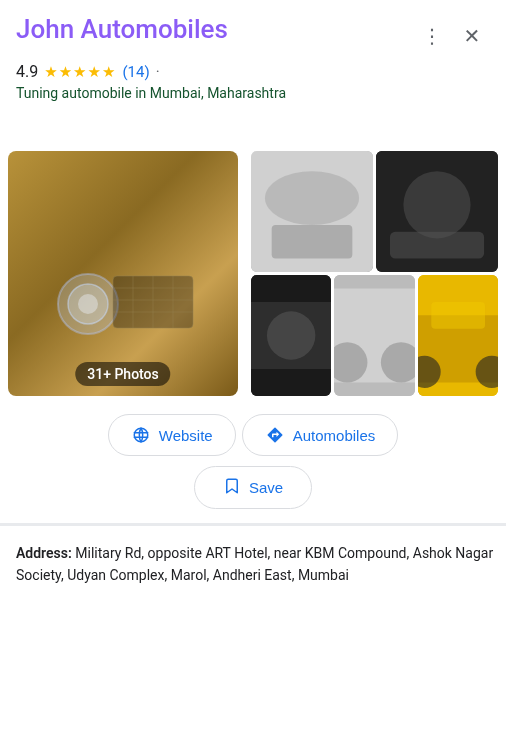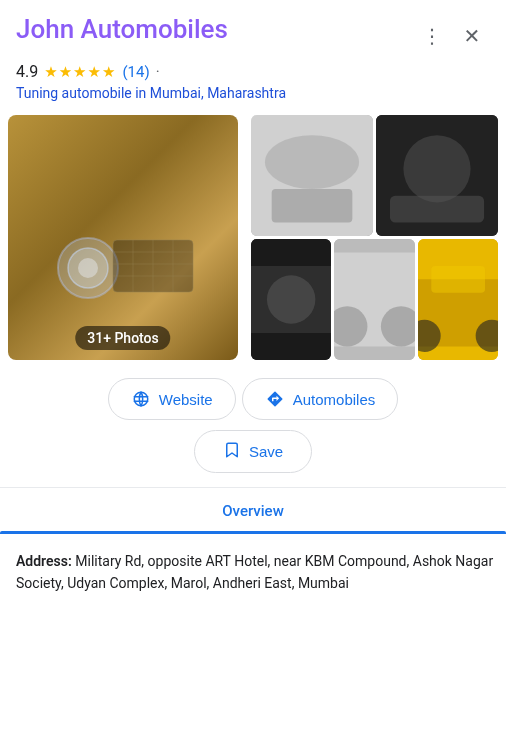--- a/index.html
+++ b/index.html
@@ -67,30 +67,31 @@
       font-size: 15px;
     }
     .dot {
       color: #5f6368;
       font-size: 15px;
     }
 
     
     .subtitle {
       padding: 0 16px 14px 16px;
-      color: #1d4ed8;
+      color: #14532d;
       font-size: 14px;
     }
 
     
     .photo-grid {
       display: flex;
       gap: 13px;
       padding: 0 8px;
       height: 245px;
+      margin-top: 36px;
     }
     .photo-main {
       flex: 0 0 230px;
       background: #c0a06e;
       border-radius: 8px;
       overflow: hidden;
       position: relative;
     }
     .photo-right {
       display: flex;
@@ -381,23 +382,20 @@
         <path d="M19 21l-7-5-7 5V5a2 2 0 0 1 2-2h10a2 2 0 0 1 2 2z"></path>
       </svg>
     </span>
     <span>Save</span>
   </button>
 </div>
 
 <div class="divider"></div>
 
 <div class="tabs">
-  <div class="tab active">
-    <span>Overview</span>
-  </div>
 </div>
 
 <div class="info-section">
   <p class="info-text">
     <strong>Address:</strong>
     <span>Military Rd, opposite ART Hotel, near KBM Compound, Ashok Nagar Society, Udyan Complex, Marol, Andheri East, Mumbai</span>
   </p>
 </div>
 
 </body></html>

